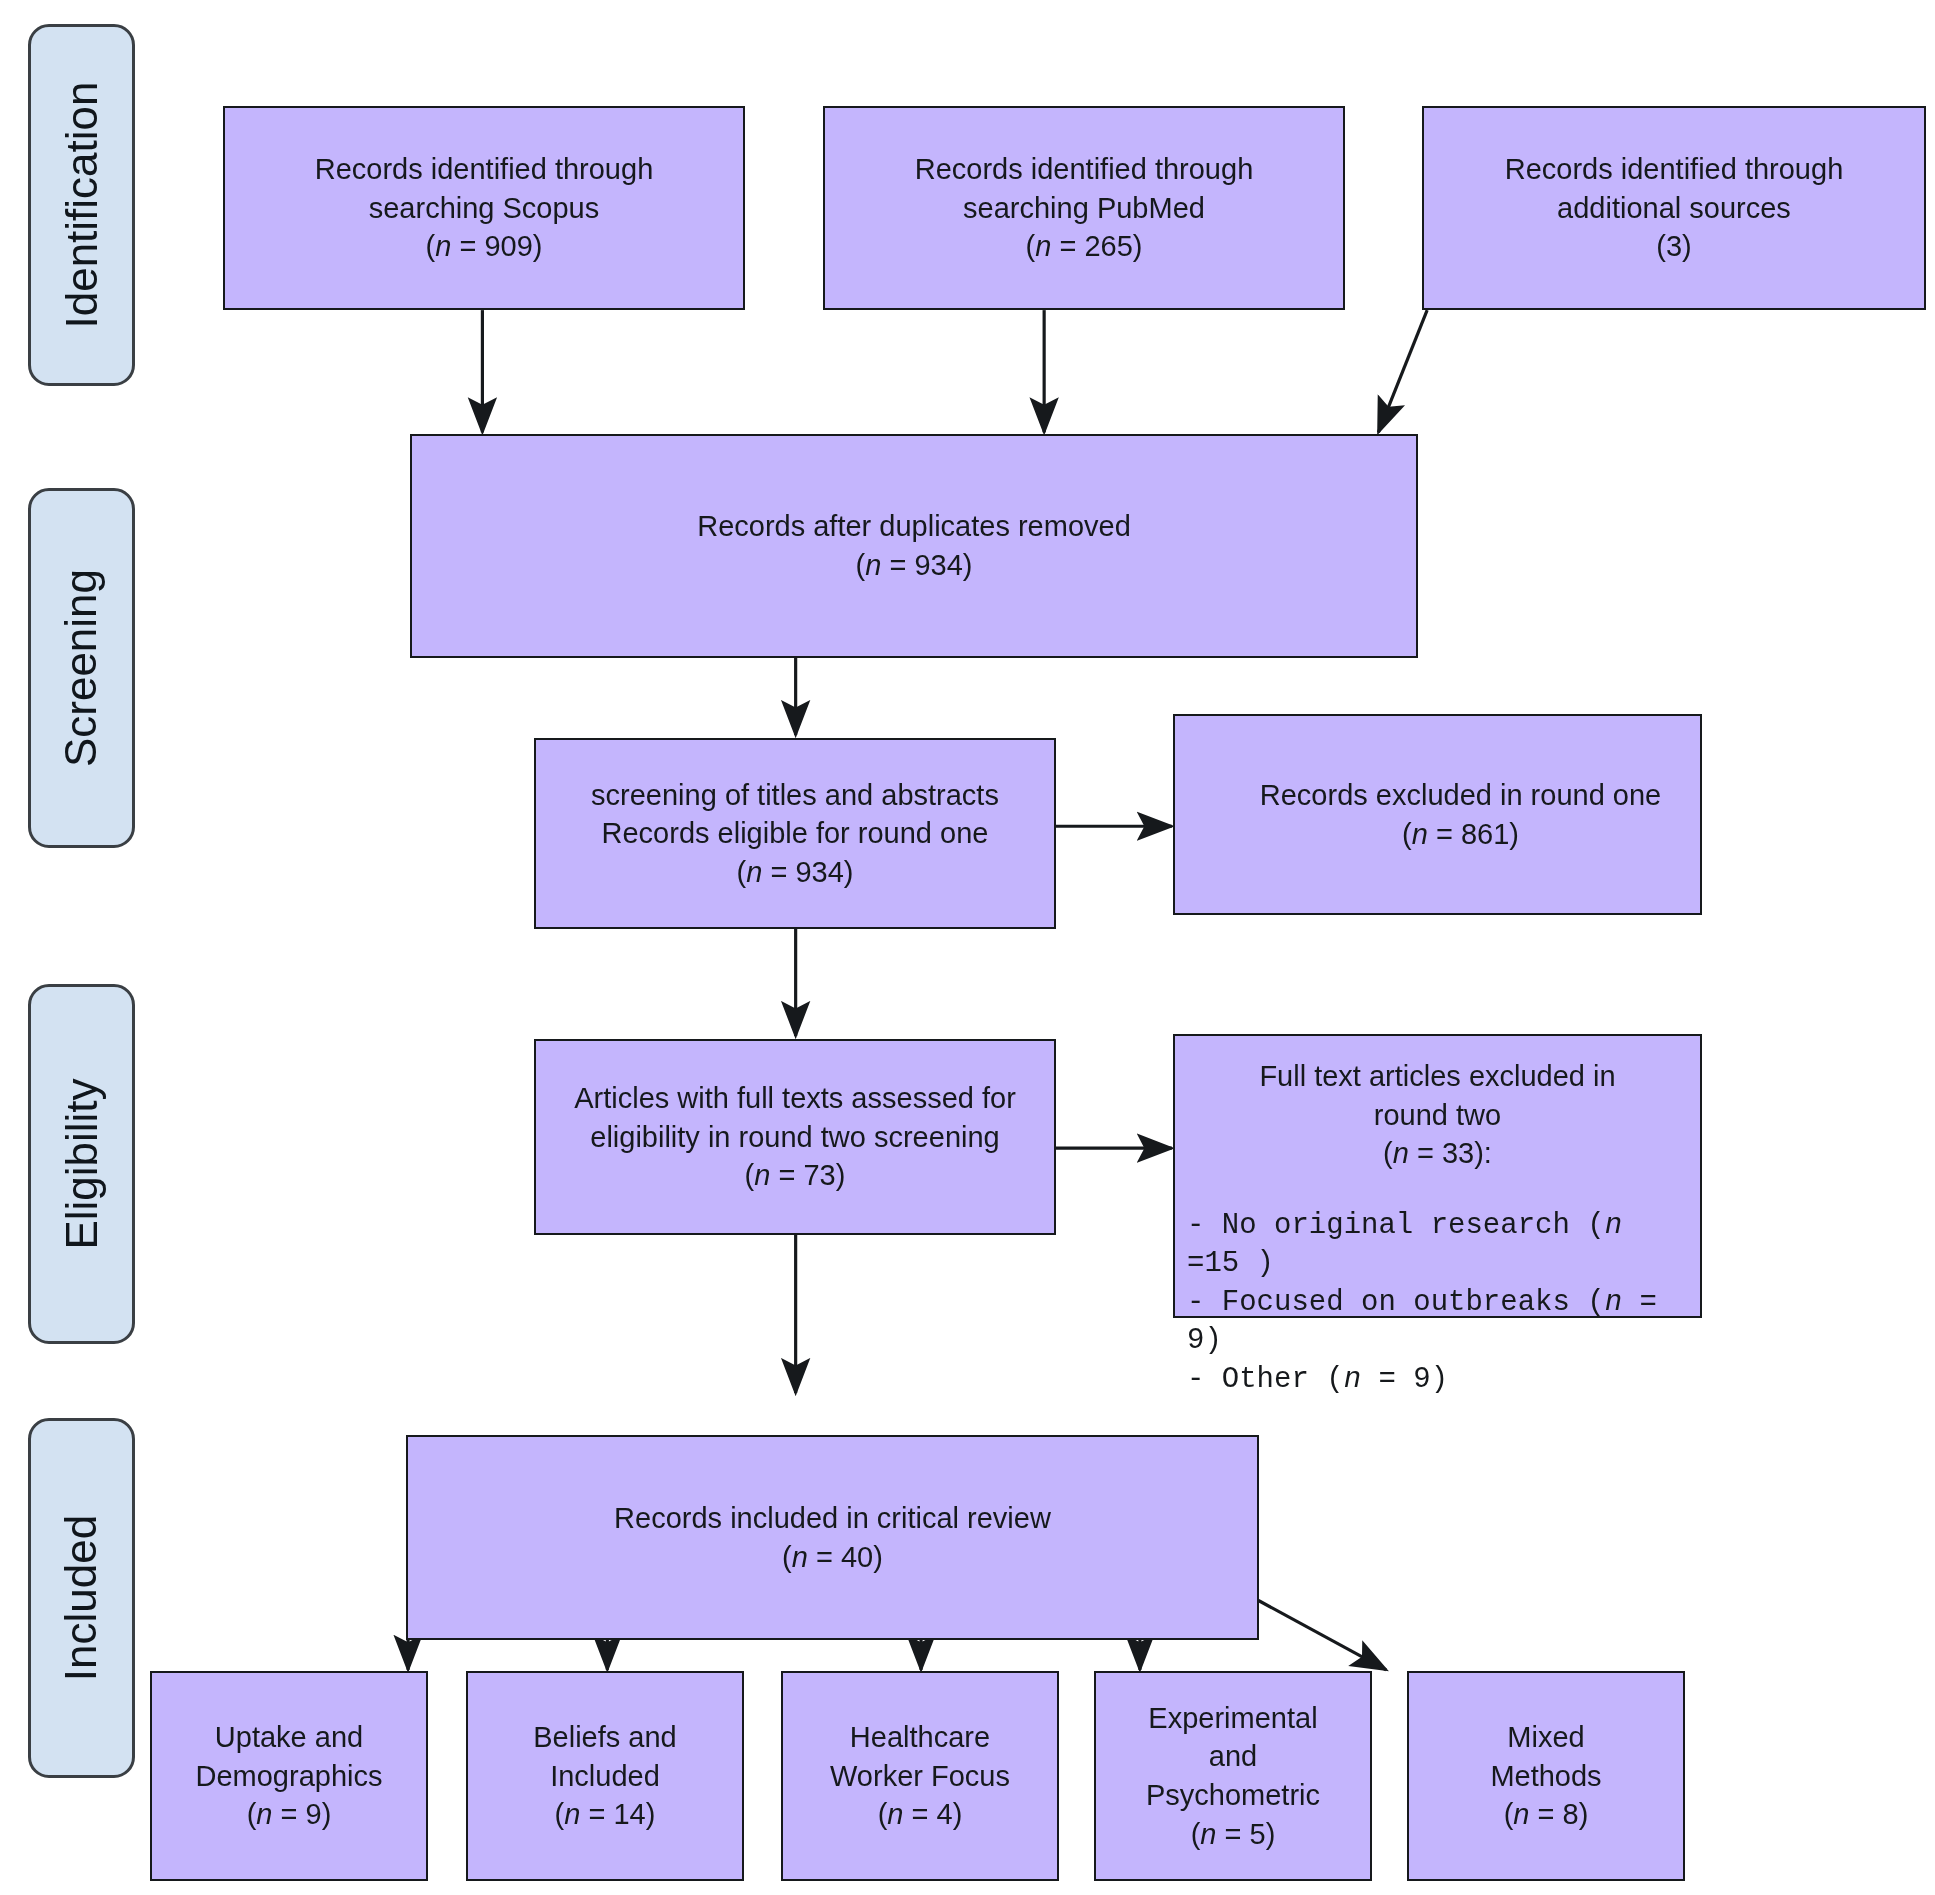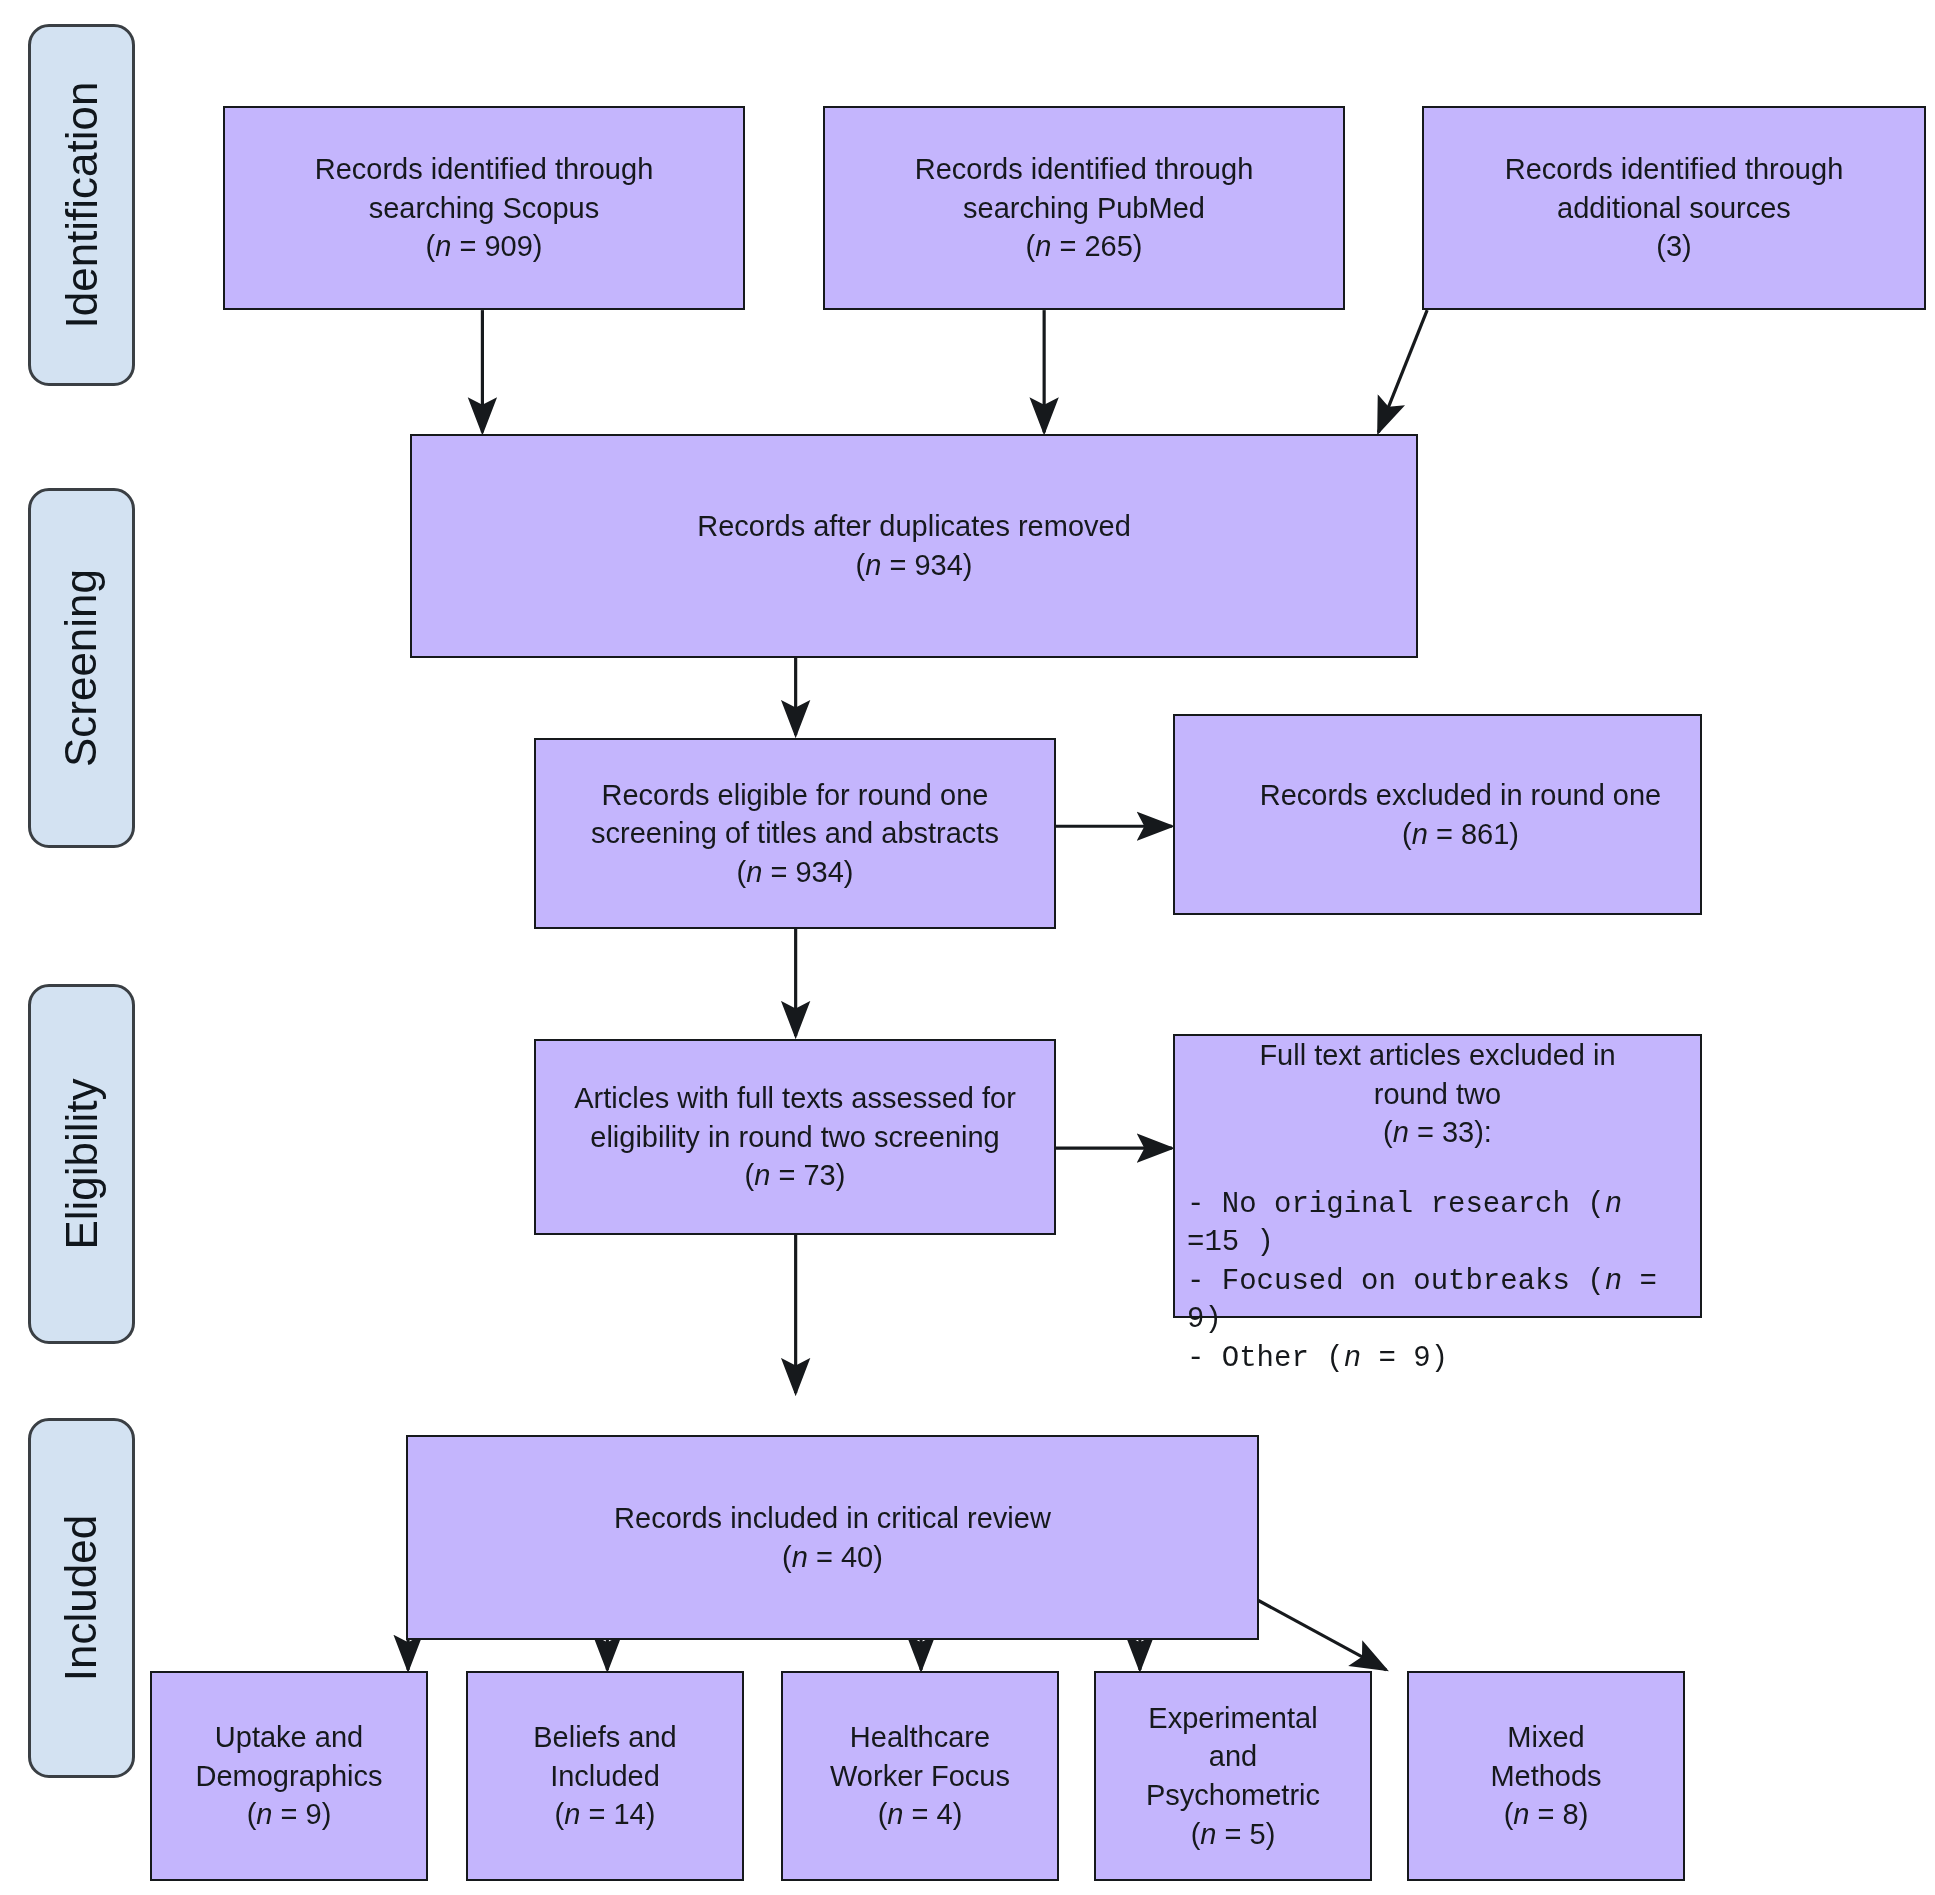--- a/index.html
+++ b/index.html
@@ -151,43 +151,43 @@
 
   <div class="flow-box" style="left:410px; top:434px; width:1008px; height:224px;">
     <div class="box-text">
       <span class="blk">Records after duplicates removed</span>
       <span class="blk"><span>(</span><span class="it">n</span><span> = 934)</span></span>
     </div>
   </div>
 
   <div class="flow-box" style="left:534px; top:738px; width:522px; height:191px;">
     <div class="box-text">
+      <span class="blk">screening of titles and abstracts</span>
       <span class="blk">Records eligible for round one</span>
-      <span class="blk">screening of titles and abstracts</span>
       <span class="blk"><span>(</span><span class="it">n</span><span> = 934)</span></span>
     </div>
   </div>
 
   <div class="flow-box" style="left:1173px; top:714px; width:529px; height:201px;padding-left:46px;">
     <div class="box-text">
       <span class="blk">Records excluded in round one</span>
       <span class="blk"><span>(</span><span class="it">n</span><span> = 861)</span></span>
     </div>
   </div>
 
   <div class="flow-box" style="left:534px; top:1039px; width:522px; height:196px;">
     <div class="box-text">
       <span class="blk">Articles with full texts assessed for</span>
       <span class="blk">eligibility in round two screening</span>
       <span class="blk"><span>(</span><span class="it">n</span><span> = 73)</span></span>
     </div>
   </div>
 
   <div class="flow-box left-align" style="left:1173px; top:1034px; width:529px; height:284px; align-items:flex-start;">
-    <div class="box-text" style="padding-top:0;">
+    <div class="box-text" style="padding-top:21px;">
       <span class="blk">Full text articles excluded in</span>
       <span class="blk">round two</span>
       <span class="blk"><span>(</span><span class="it">n</span><span> = 33):</span></span>
       <span class="excl-list blk">
         <span class="blk"><span>- No original research (</span><span class="it">n</span><span> =15 )</span></span>
         <span class="blk"><span>- Focused on outbreaks (</span><span class="it">n</span><span> = 9)</span></span>
         <span class="blk"><span>- Other (</span><span class="it">n</span><span> = 9)</span></span>
       </span>
     </div>
   </div>

